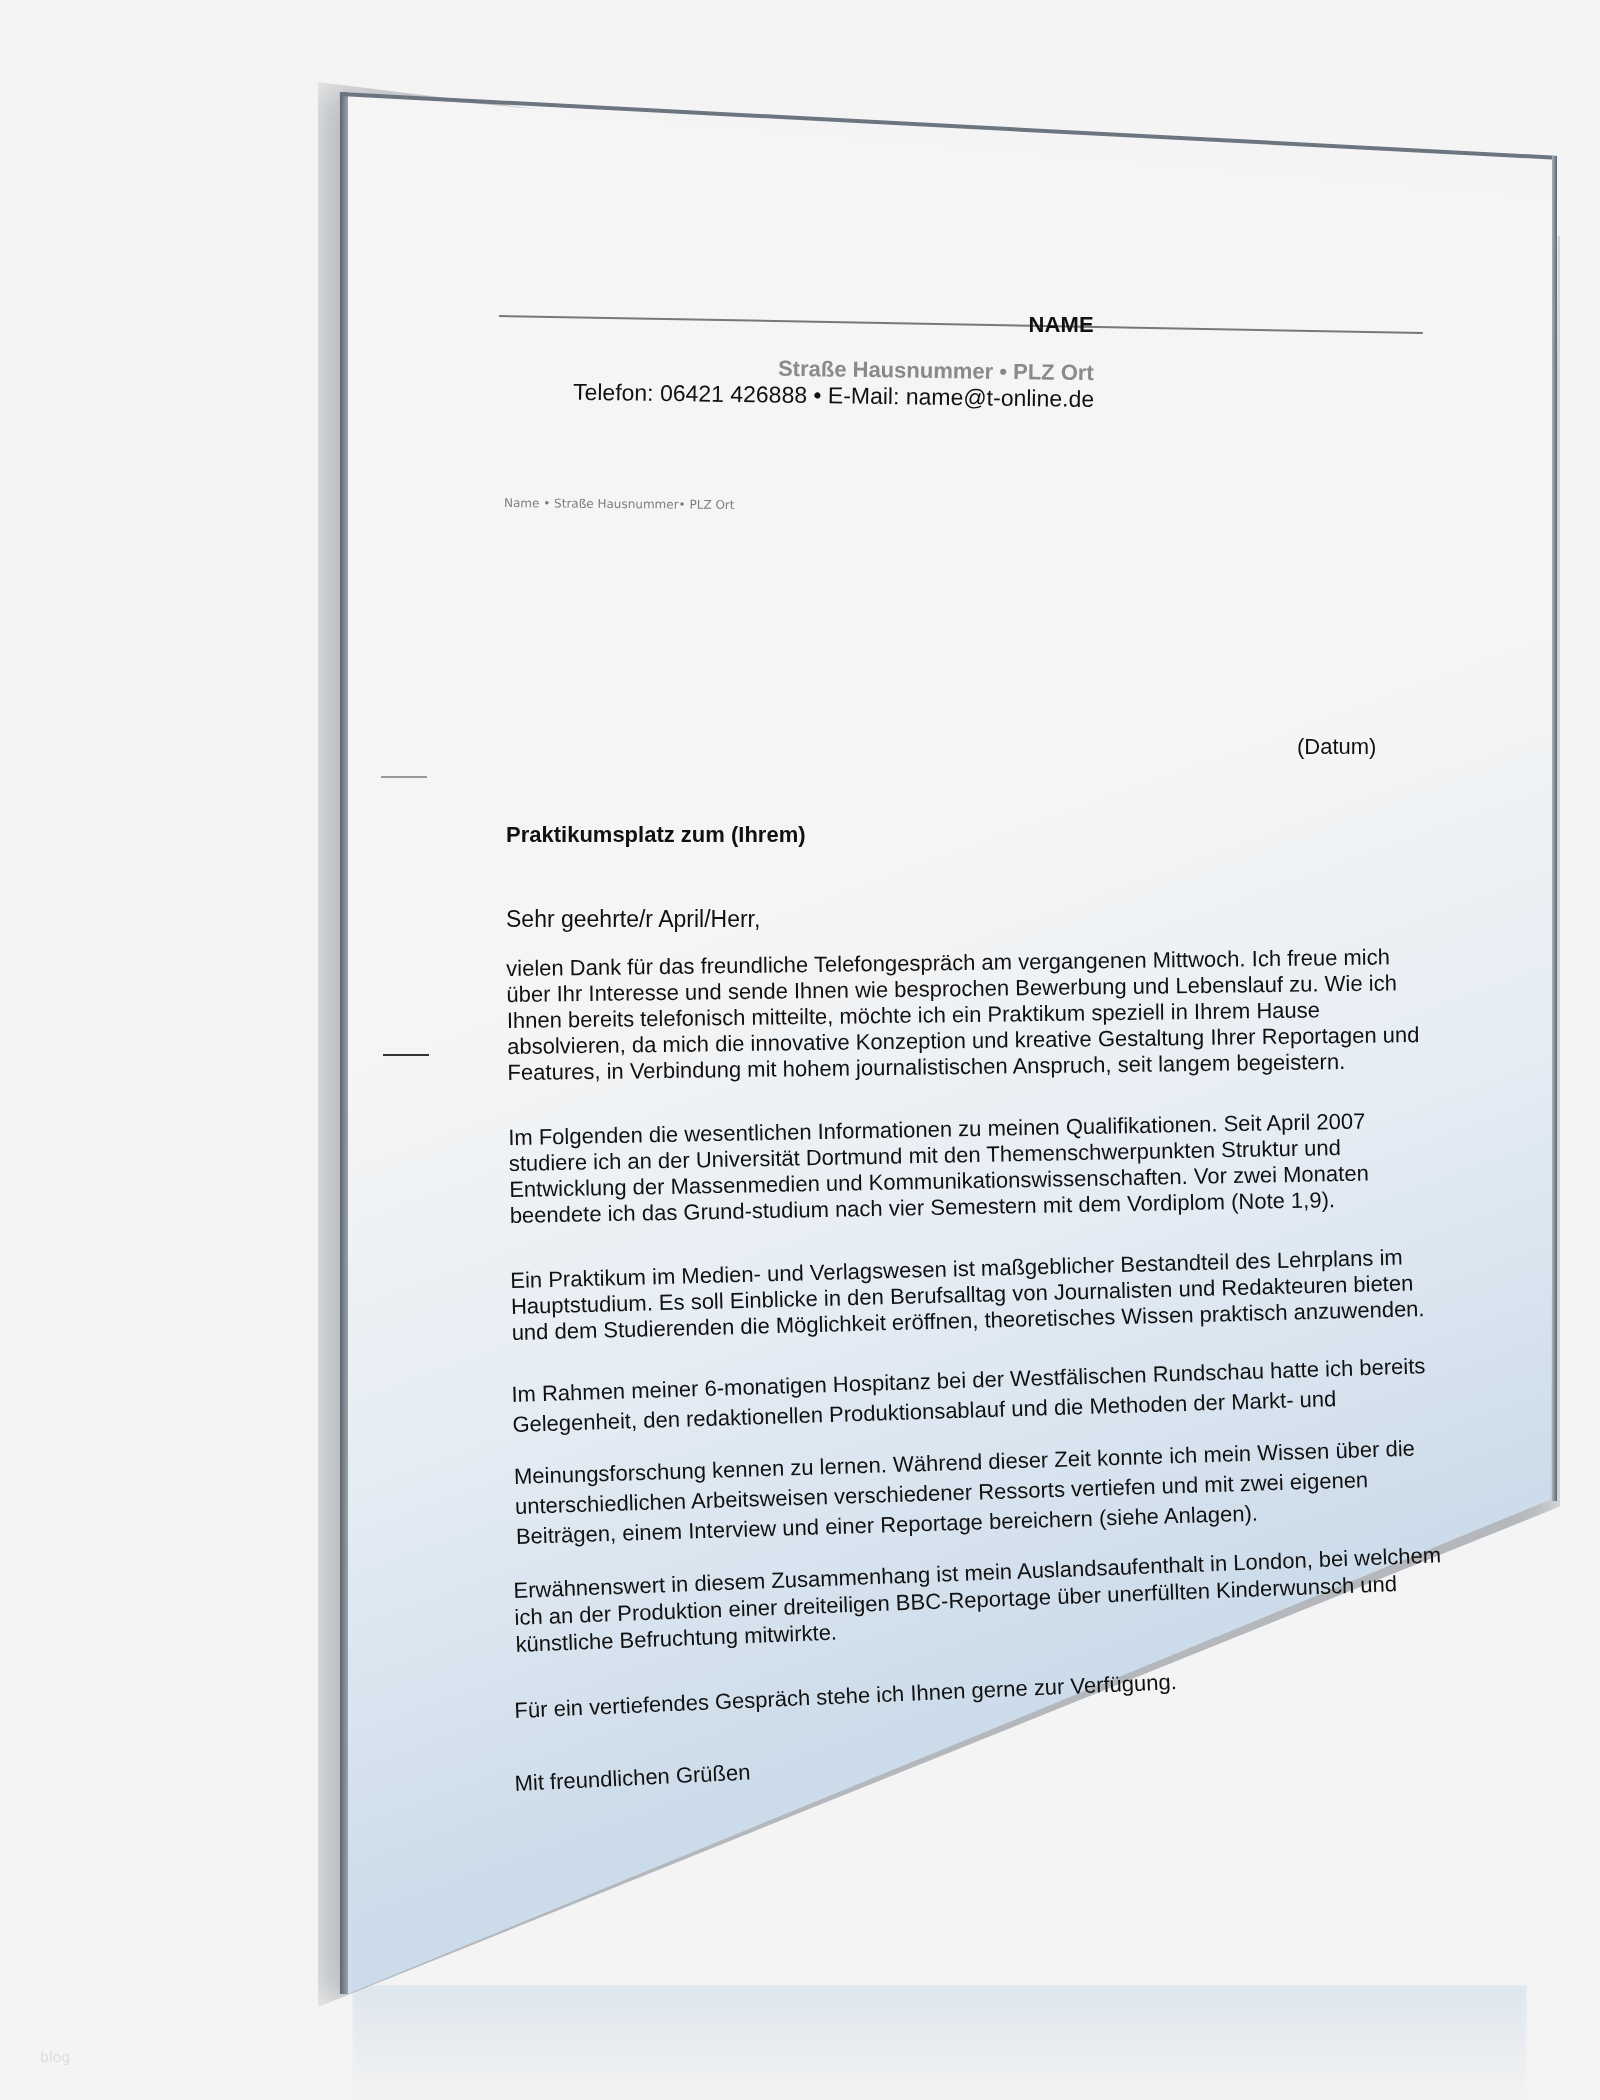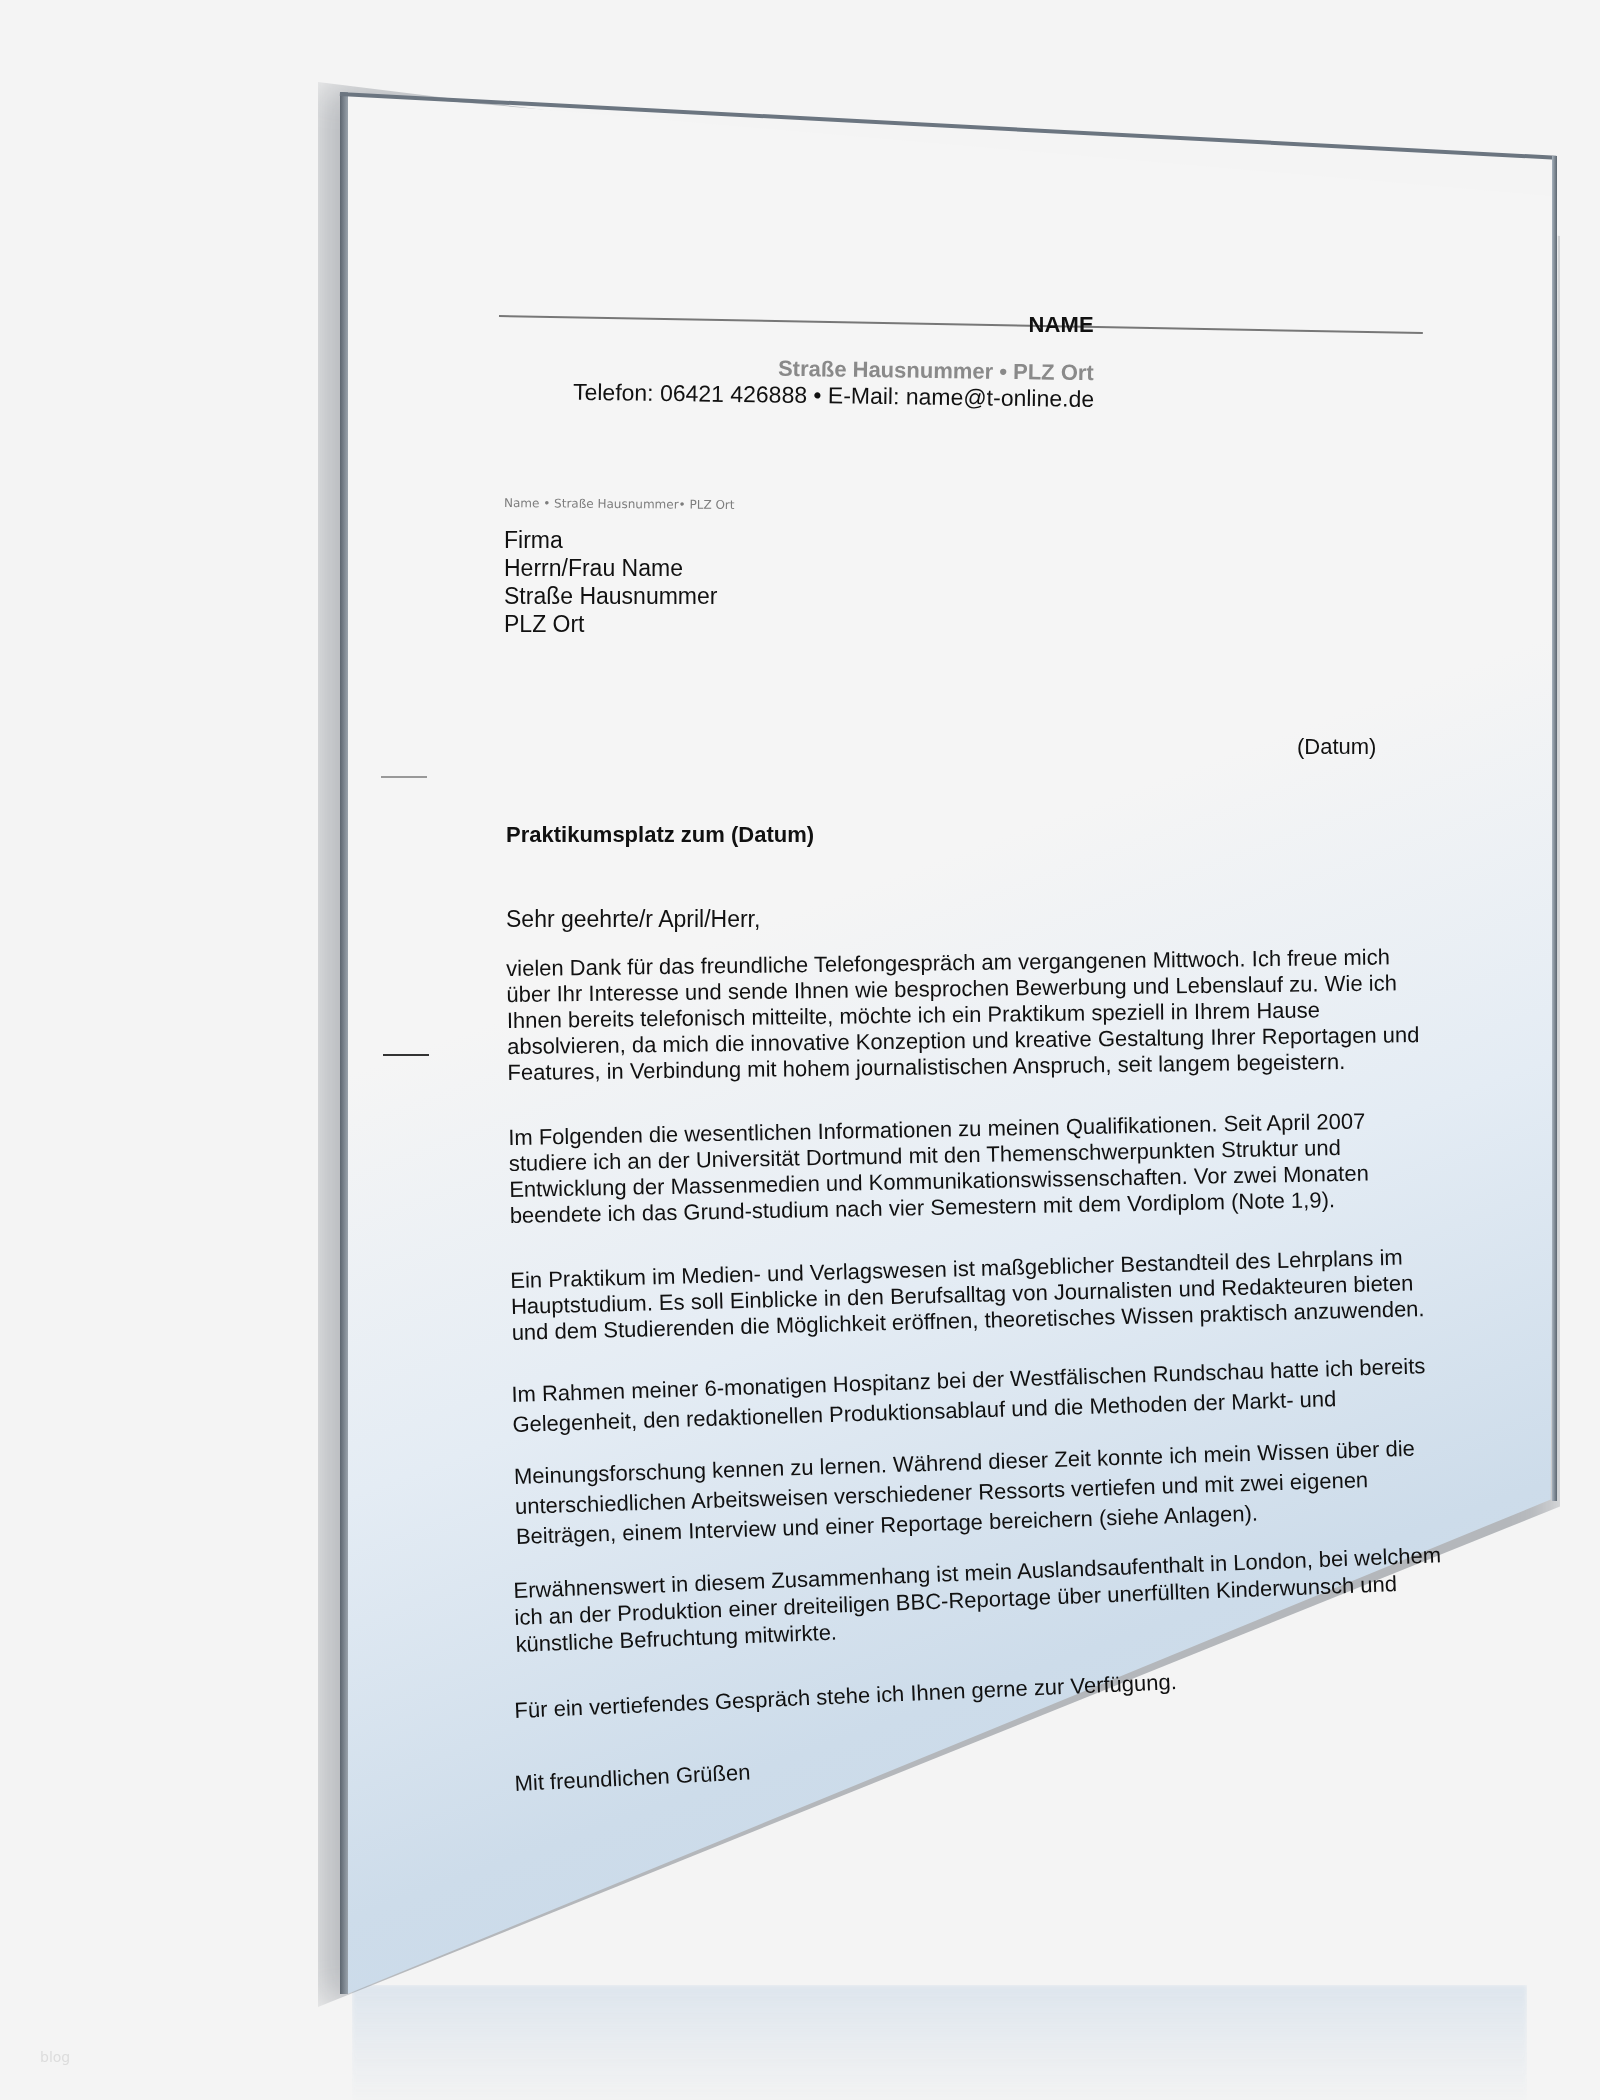--- a/index.html
+++ b/index.html
@@ -193,33 +193,27 @@
 <div class="content">
 
   <div class="rule"></div>
 
   <div class="sender-name">NAME</div>
   <div class="sender-address">Straße Hausnummer • PLZ Ort</div>
   <div class="sender-contact">Telefon: 06421 426888 • E-Mail: name@t-online.de</div>
 
   <div class="return-line">Name • Straße Hausnummer• PLZ Ort</div>
 
-  <div class="recipient">
-    <div>Firma</div>
-    <div>Herrn/Frau Name</div>
-    <div>Straße Hausnummer</div>
-    <div>PLZ Ort</div>
-  </div>
 
   <div class="date">(Datum)</div>
 
   <div class="fold-mark one"></div>
   <div class="fold-mark two"></div>
 
-  <div class="subject">Praktikumsplatz zum (Datum)</div>
+  <div class="subject">Praktikumsplatz zum (Ihrem)</div>
   <div class="salutation">Sehr geehrte/r April/Herr,</div>
 
   <div class="para p1">
     <span class="ln">vielen Dank für das freundliche Telefongespräch am vergangenen Mittwoch. Ich freue mich</span>
     <span class="ln">über Ihr Interesse und sende Ihnen wie besprochen Bewerbung und Lebenslauf zu. Wie ich</span>
     <span class="ln">Ihnen bereits telefonisch mitteilte, möchte ich ein Praktikum speziell in Ihrem Hause</span>
     <span class="ln">absolvieren, da mich die innovative Konzeption und kreative Gestaltung Ihrer Reportagen und</span>
     <span class="ln">Features, in Verbindung mit hohem journalistischen Anspruch, seit langem begeistern.</span>
   </div>
 

